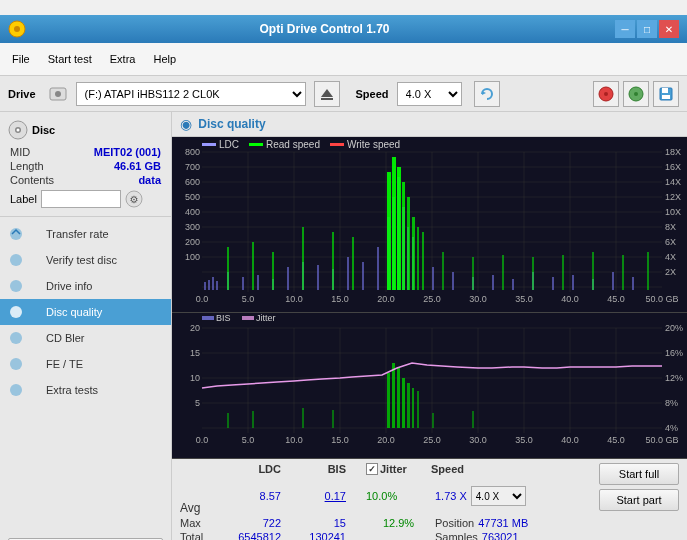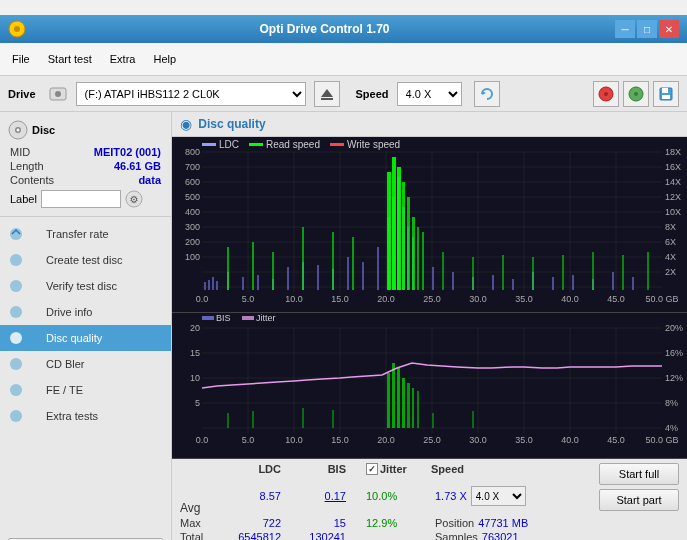--- a/index.html
+++ b/index.html
@@ -176,28 +176,20 @@
 
     <div class="sidebar-nav">
       <div class="nav-item">
         <div class="nav-icon">
             <svg width="14" height="14">
               <circle cx="7" cy="7" r="6" fill="#4a9fd4" opacity="0.5"></circle>
               <polyline points="3,7 7,3 11,7" fill="none" stroke="#2a7ab8" stroke-width="1.5"></polyline>
             </svg>
           </div>
         <span>Transfer rate</span>
-      </div>
-      <div class="nav-item">
-        <div class="nav-icon">
-            <svg width="14" height="14">
-              <circle cx="7" cy="7" r="6" fill="#4a9fd4" opacity="0.5"></circle>
-            </svg>
-          </div>
-        <span>Create test disc</span>
       </div>
       <div class="nav-item">
         <div class="nav-icon">
             <svg width="14" height="14">
               <circle cx="7" cy="7" r="6" fill="#4a9fd4" opacity="0.5"></circle>
             </svg>
           </div>
         <span>Verify test disc</span>
       </div>
       <div class="nav-item">
@@ -480,21 +472,21 @@
             <select style="height:20px;font-size:10px;margin-left:4px;width:55px;border:1px solid #aaa;">
               <option>4.0 X</option>
             </select>
           </div>
 
           <div style="display:flex;gap:0;margin-bottom:2px;align-items:center;">
             <div style="width:36px;font-size:11px;color:#333;">Max</div>
             <div style="width:65px;font-size:11px;color:#0000cc;text-align:right;">722</div>
             <div style="width:65px;font-size:11px;color:#0000cc;text-align:right;">15</div>
             <div style="width:20px;"></div>
-            <div style="width:65px;font-size:11px;color:#008800;text-align:left;">12.9%</div>
+            <div style="width:65px;font-size:11px;color:#008800;text-align:center;">12.9%</div>
             <div style="font-size:11px;color:#333;margin-left:4px;">Position</div>
             <div style="font-size:11px;color:#0000cc;margin-left:4px;">47731 MB</div>
           </div>
 
           <div style="display:flex;gap:0;align-items:center;">
             <div style="width:36px;font-size:11px;color:#333;">Total</div>
             <div style="width:65px;font-size:11px;color:#0000cc;text-align:right;">6545812</div>
             <div style="width:65px;font-size:11px;color:#0000cc;text-align:right;">130241</div>
             <div style="width:20px;"></div>
             <div style="width:65px;"></div>

